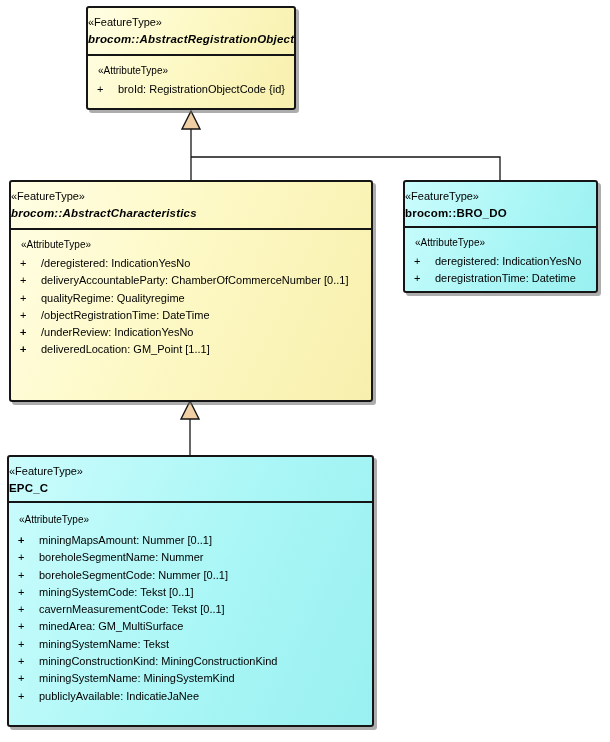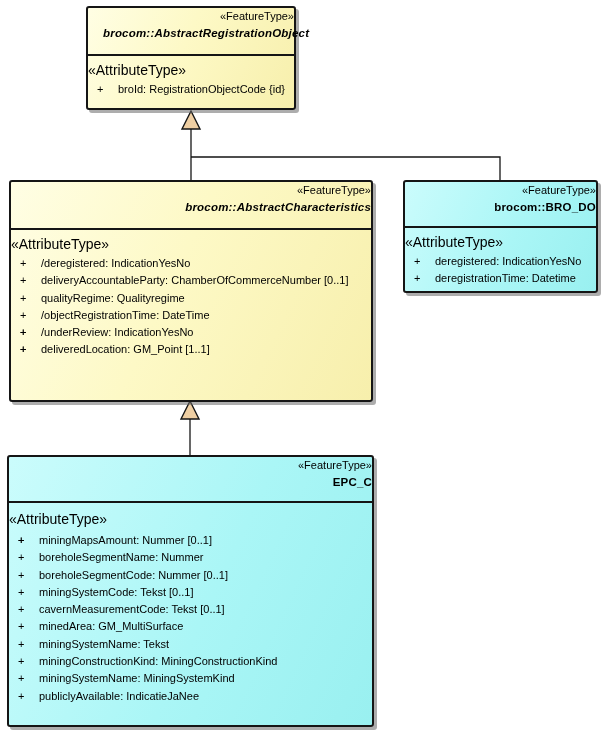--- a/index.html
+++ b/index.html
@@ -13,28 +13,28 @@
   .uml-class {
     position:absolute; box-sizing:border-box;
     border:2px solid #151515; border-radius:3px;
     box-shadow:3px 3px 0 rgba(105,105,105,0.55);
   }
   .fill-yellow { background:linear-gradient(115deg,#fffee4 0%,#fdf9c6 45%,#f7efac 100%); }
   .fill-cyan   { background:linear-gradient(115deg,#cbfcfc 0%,#aaf6f6 55%,#99f0f0 100%); }
 
   .head {
     box-sizing:border-box; border-bottom:2px solid #151515;
-    text-align:right; padding-top:0;
+    text-align:left; padding-top:6px;
   }
   .stereo { font-size:11px; line-height:16px; }
-  .cname  { font-size:11.5px; font-weight:bold; line-height:19px; letter-spacing:0.2px;margin-left:15px; }
+  .cname  { font-size:11.5px; font-weight:bold; line-height:19px; letter-spacing:0.2px; }
   .cname.it { font-style:italic; }
 
   .body { padding-top:6px; }
-  .astereo { font-size:14px; line-height:17px; margin-bottom:2px; }
+  .astereo { font-size:10px; line-height:17px; padding-left:10px; margin-bottom:2px; }
   .arow { position:relative; font-size:11px; line-height:17.3px; padding-left:30px; white-space:nowrap; }
   .vis  { position:absolute; left:9px; }
 </style>
 </head>
 <body>
 
 <div class="stage">
 
   <svg class="connectors" width="610" height="742" viewBox="0 0 610 742">
     <g stroke="#151515" stroke-width="1.3" fill="none">

